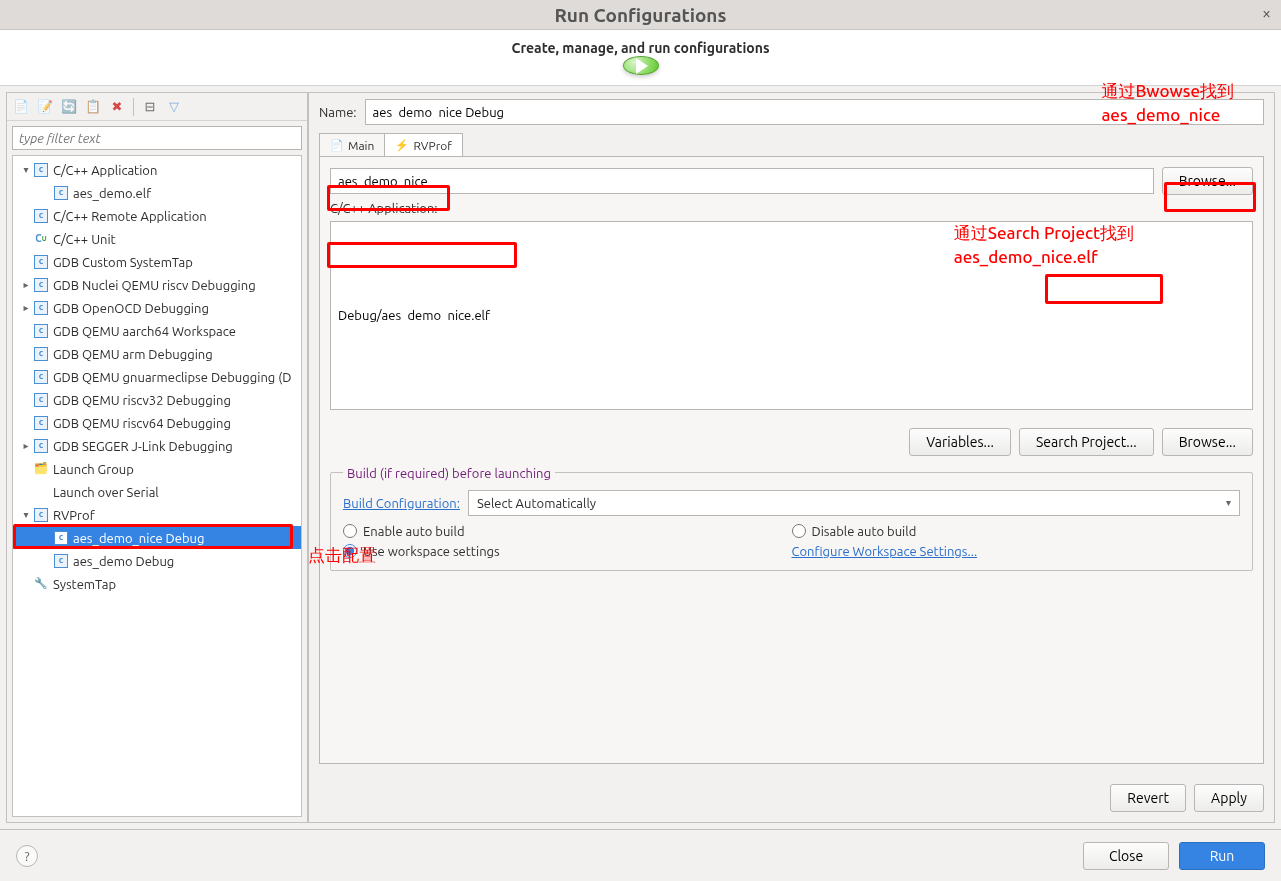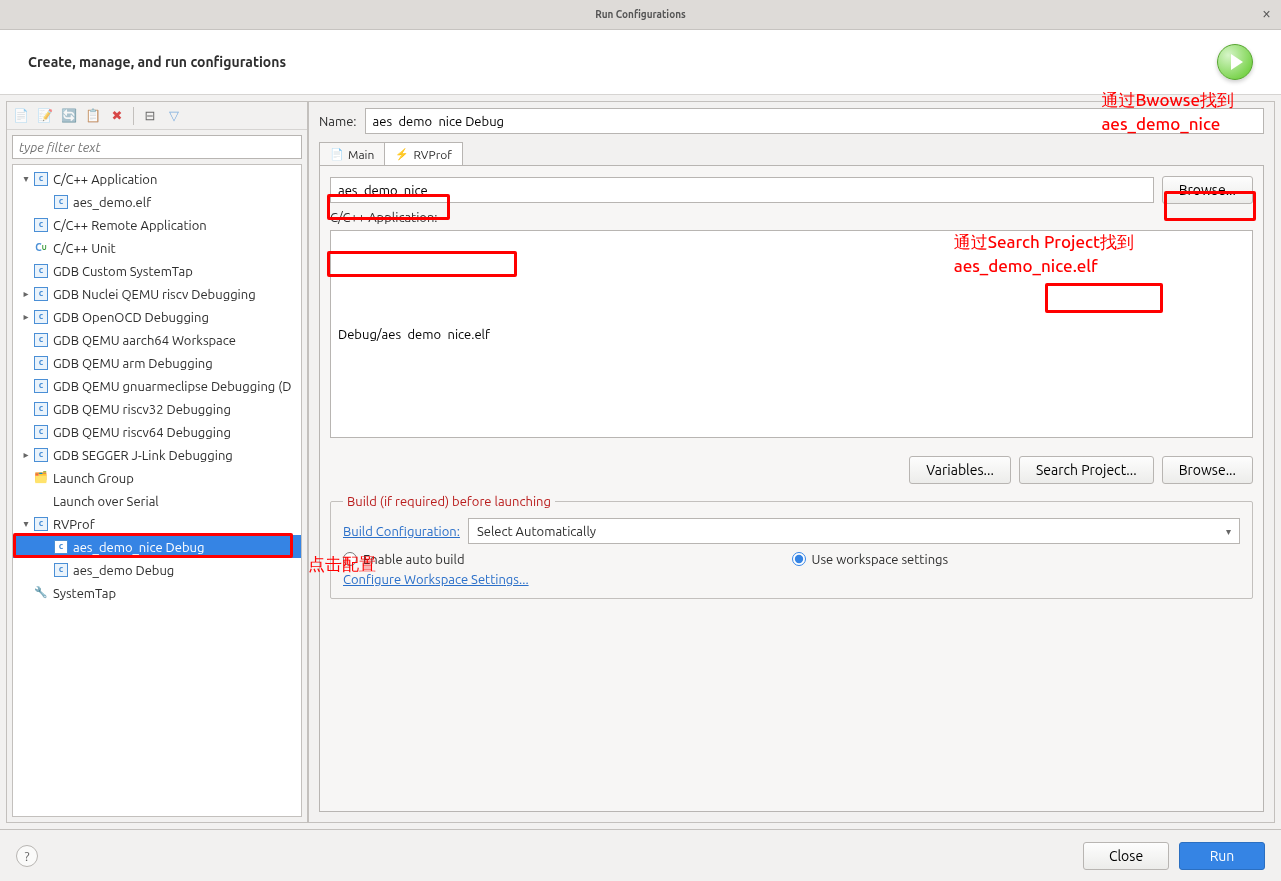--- a/index.html
+++ b/index.html
@@ -1,21 +1,21 @@
 <!DOCTYPE html>
 <html><head>
 <meta charset="utf-8">
 <style>
 * { box-sizing: border-box; margin: 0; padding: 0; font-family: "Segoe UI", Ubuntu, Cantarell, sans-serif; }
 body { background: #f2f1f0; font-size: 13px; color: #2e2e2e; overflow: hidden; }
 .window { width: 1281px; height: 881px; display: flex; flex-direction: column; background: #f2f1f0; }
 .titlebar { height: 30px; display: flex; align-items: center; justify-content: center; background: #dedbd8; position: relative; border-bottom: 1px solid #c6c3c0; }
-.titlebar .title { font-weight: bold; font-size: 10px; color: #555; }
+.titlebar .title { font-weight: bold; font-size: 19px; color: #555; }
 .titlebar .close-x { position: absolute; right: 10px; top: 4px; font-size: 16px; color: #555; cursor: pointer; }
-.header-area { padding: 10px 28px; display: flex; justify-content: space-between; align-items: center; background: #fff; border-bottom: 1px solid #d6d4d2; height: 65px; }
+.header-area { padding: 10px 28px; display: flex; justify-content: space-between; align-items: center; background: #fff; border-bottom: 1px solid #d6d4d2; height: 56px; flex-direction: column; }
 .header-area .header-title { font-weight: bold; font-size: 14px; }
 .run-indicator { width: 36px; height: 36px; border-radius: 50%; background: radial-gradient(circle at 30% 30%, #d6f5c8, #5bc823); border: 1px solid #57a531; display:flex; align-items:center; justify-content:center; box-shadow: 0 2px 4px rgba(0,0,0,0.2); }
 .run-indicator::after { content:""; display:block; width:0;height:0; border-left:12px solid #fff; border-top:8px solid transparent; border-bottom:8px solid transparent; margin-left:3px; }
 .main-content { flex: 1; display: flex; position: relative; }
 .left-panel { width: 302px; border-right: 1px solid #c3c0bd; display: flex; flex-direction: column; background: #f2f1f0; margin: 6px 0 6px 6px; border:1px solid #c3c0bd; }
 .toolbar { height: 28px; display: flex; align-items: center; padding: 3px 6px; gap: 8px; border-bottom: 1px solid #d6d4d2; }
 .tb-icon { width: 16px; height: 16px; display:inline-flex; align-items:center; justify-content:center; cursor:pointer; opacity:0.7; }
 .tb-sep { width:1px; height:18px; background:#c3c0bd; }
 .filter-input { margin: 5px; padding: 4px 6px; border: 1px solid #b8b5b2; background: #fff; font-size: 13px; font-style: italic; color: #888; }
 .tree { flex: 1; background: #fff; border: 1px solid #c3c0bd; margin: 0 5px 5px 5px; overflow: auto; padding: 2px 0; position: relative; }
@@ -38,21 +38,21 @@
 .tab { border: 1px solid #b8b5b2; border-bottom: none; background: #fff; padding: 4px 10px; font-size: 12px; display:flex; align-items:center; gap:4px; cursor:pointer; margin-right: -1px; }
 .tab.active { background: #f7f6f5; position: relative; z-index: 2; }
 .tab-icon { width:14px;height:14px; display:inline-flex; align-items:center; justify-content:center; font-size:11px; }
 .tab-content { border: 1px solid #b8b5b2; background: #f7f6f5; margin: 0 10px 10px 10px; padding: 10px; flex: 1; display: flex; flex-direction: column; gap: 6px; }
 .label-sm { font-size: 13px; color: #333; }
 .field-row { display: flex; gap: 8px; align-items: center; }
 .btn { padding: 5px 16px; border: 1px solid #b8b5b2; background: linear-gradient(#fdfdfd,#ececea); border-radius: 3px; font-size: 14px; cursor: pointer; }
 .btn.primary { background: #3584e4; border-color:#2b6fc1; color:#ffffff; }
 .btn-row-right { display: flex; justify-content: flex-end; gap: 8px; }
 fieldset.build-group { border: 1px solid #c3c0bd; border-radius: 2px; padding: 10px 12px 12px 12px; margin-top: 4px; }
-fieldset.build-group legend { padding: 0 4px; color: #b91c1c; }
+fieldset.build-group legend { padding: 0 4px; color: #701a75; }
 .build-row { display: flex; align-items: center; gap: 8px; margin-bottom: 8px; }
 .link { color: #2a6fc9; text-decoration: underline; cursor: pointer; }
 .select-wide { flex:1; padding: 5px 8px; border:1px solid #b8b5b2; background:#fff; font-size:13px; display:flex; justify-content:space-between; align-items:center; cursor:pointer; }
 .radio-grid { display: grid; grid-template-columns: 1fr 1fr; row-gap: 6px; }
 .radio-label { display: flex; align-items: flex-end; gap: 6px; font-size: 13px; }
 input[type=radio] { width:14px; height:14px; accent-color:#3584e4; }
 .right-bottom-btns { display: flex; justify-content: flex-end; gap: 8px; padding: 10px; }
 .bottom-bar { height: 52px; border-top: 1px solid #c3c0bd; display: flex; align-items: center; justify-content: space-between; padding: 0 16px; }
 .help-btn { width: 22px; height: 22px; border: 1px solid #b8b5b2; border-radius: 50%; display:flex; align-items:center; justify-content:center; color:#666; cursor:pointer; background:#fafaf9; }
 .annotation { position: absolute; color: #ff0000; font-size: 17px; font-weight: 500; pointer-events: none; white-space: nowrap; line-height: 1.4; }
@@ -262,35 +262,43 @@
               <span>Select Automatically</span>
               <span style="color:#666;font-size:10px;">▾</span>
             </div>
           </div>
           <div class="radio-grid">
             <label class="radio-label">
               <input type="radio" name="bld" style="">
               <span>Enable auto build</span>
             </label>
             <label class="radio-label">
+              <input type="radio" name="bld" style="">
+              <span>Disable auto build</span>
+            </label>
+            <label class="radio-label">
               <input type="radio" name="bld" checked="" style="">
               <span>Use workspace settings</span>
             </label>
             <span class="link">Configure Workspace Settings...</span>
           </div>
         </fieldset>
 
         <div style="flex:1;"></div>
 
         <div class="red-box-overlay" style="left:7px; top:28px; width:123px; height:26px;"></div>
         <div class="red-box-overlay" style="right:7px; top:25px; width:92px; height:30px;"></div>
         <div class="red-box-overlay" style="left:7px; top:85px; width:190px; height:26px;"></div>
         <div class="red-box-overlay" style="right:100px; top:117px; width:118px; height:30px;"></div>
       </div>
 
+      <div class="right-bottom-btns">
+        <button class="btn">Revert</button>
+        <button class="btn">Apply</button>
+      </div>
 
       <div class="annotation" style="right:40px; top:-14px;">
         <span>通过Bwowse找到</span><br><span>aes_demo_nice</span>
       </div>
       <div class="annotation" style="right:140px; top:128px;">
         <span>通过Search Project找到</span><br><span>aes_demo_nice.elf</span>
       </div>
     </div>
 
     <div class="annotation" style="left:308px; top:457px;">点击配置</div>

